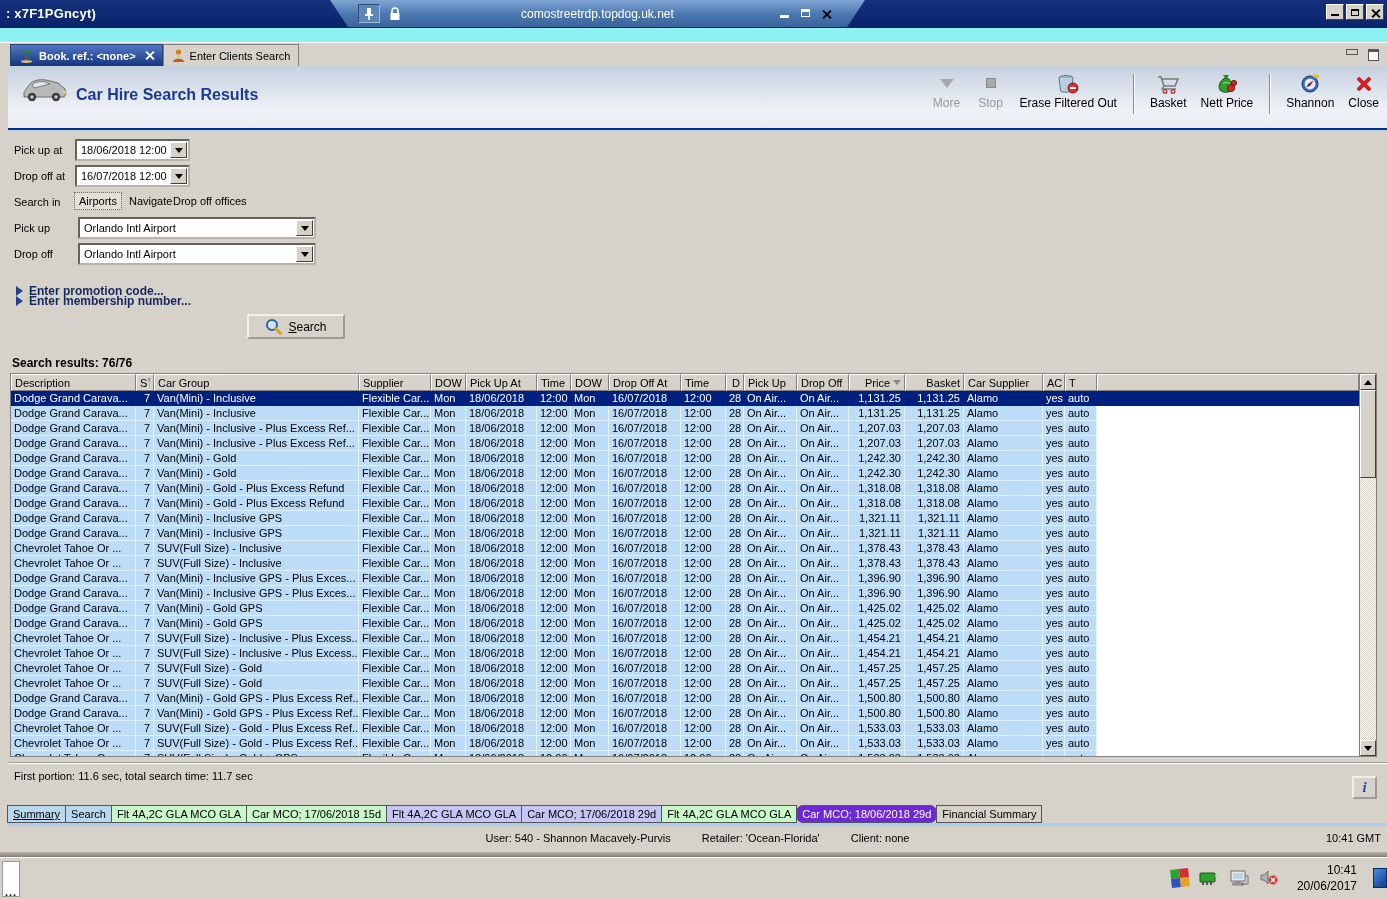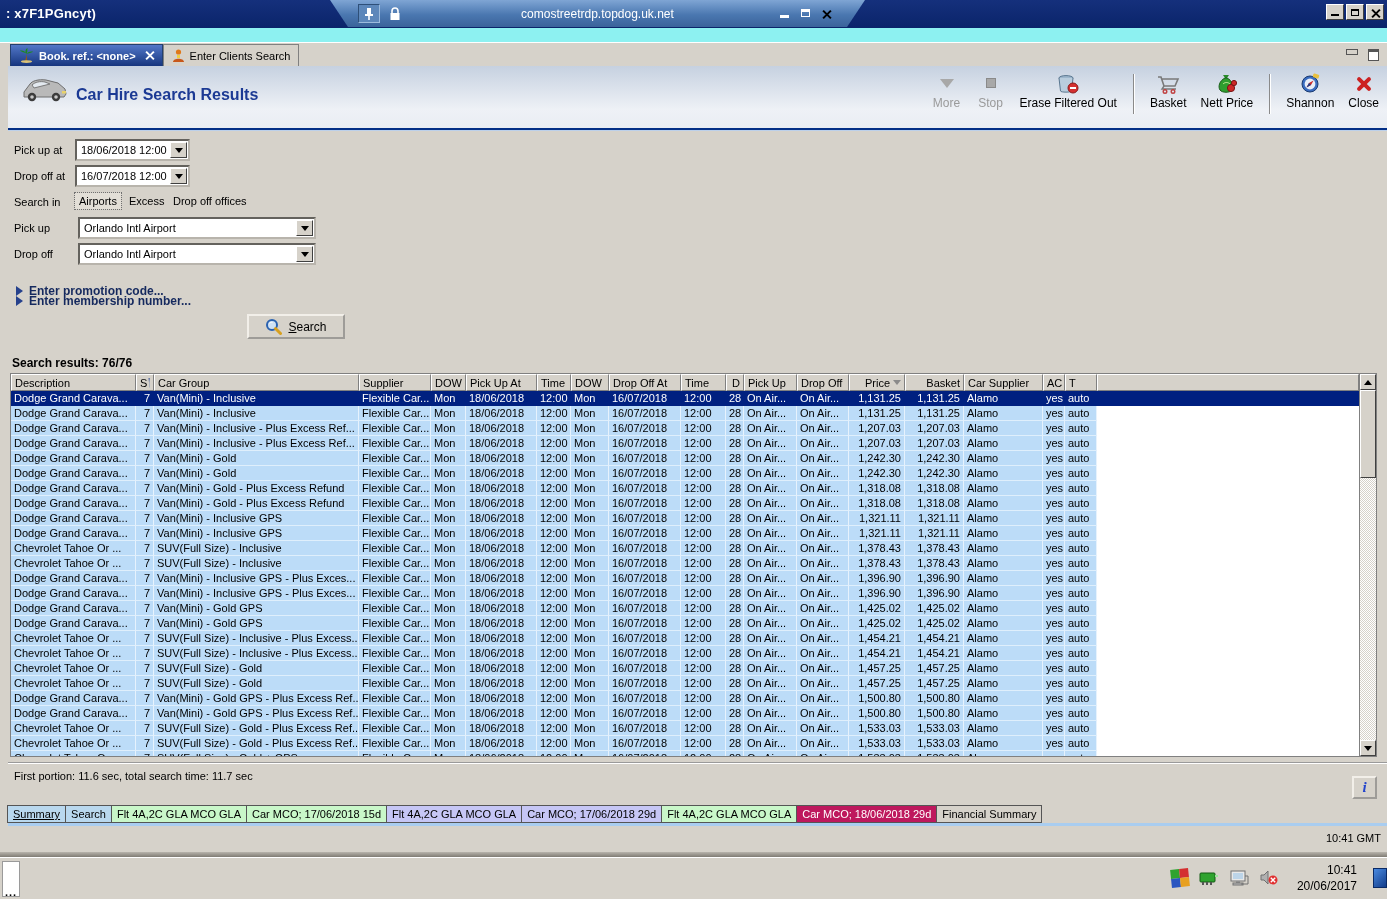--- a/index.html
+++ b/index.html
@@ -281,21 +281,21 @@
   <span class="flabel" style="top:38px">Drop off at</span>
   <div class="combo" style="left:67px; top:33px; width:115px">
     <span class="combo-text">16/07/2018 12:00</span>
     <div class="combo-btn">
         <div class="combo-arrow"></div>
       </div>
   </div>
 
   <span class="flabel" style="top:64px">Search in</span>
   <span class="searchin-opt selected" style="left:67px; top:61px">Airports</span>
-  <span class="searchin-opt" style="left:117px; top:61px">Excess</span>
+  <span class="searchin-opt" style="left:117px; top:61px">Navigate</span>
   <span class="searchin-opt" style="left:161px; top:61px">Drop off offices</span>
 
   <span class="flabel" style="top:90px">Pick up</span>
   <div class="combo" style="left:70px; top:85px; width:238px">
     <span class="combo-text">Orlando Intl Airport</span>
     <div class="combo-btn">
         <div class="combo-arrow"></div>
       </div>
   </div>
 
@@ -934,26 +934,31 @@
 <div class="info-btn">i</div>
 
 <div class="bottom-tabs" id="bottom-tabs">
     <div class="btab" style="background: rgb(185, 216, 238); color: rgb(0, 0, 0); text-decoration: underline;">Summary</div>
     <div class="btab" style="background: rgb(185, 216, 238); color: rgb(0, 0, 0);">Search</div>
     <div class="btab" style="background: rgb(201, 247, 201); color: rgb(0, 0, 0);">Flt 4A,2C GLA MCO GLA</div>
     <div class="btab" style="background: rgb(201, 247, 201); color: rgb(0, 0, 0);">Car MCO; 17/06/2018 15d</div>
     <div class="btab" style="background: rgb(198, 198, 245); color: rgb(0, 0, 0);">Flt 4A,2C GLA MCO GLA</div>
     <div class="btab" style="background: rgb(198, 198, 245); color: rgb(0, 0, 0);">Car MCO; 17/06/2018 29d</div>
     <div class="btab" style="background: rgb(201, 247, 201); color: rgb(0, 0, 0);">Flt 4A,2C GLA MCO GLA</div>
-    <div class="btab" style="background: #be185d; color: rgb(255, 255, 255);">Car MCO; 18/06/2018 29d</div>
+    <div class="btab" style="background: #6d28d9; color: rgb(255, 255, 255); border-radius: 7px;">Car MCO; 18/06/2018 29d</div>
     <div class="btab" style="background: rgb(214, 210, 202); color: rgb(0, 0, 0);">Financial Summary</div>
   </div>
 <div class="blue-underline"></div>
 
 <div class="session-bar">
+  <div class="session-center">
+    <span>User: 540 - Shannon Macavely-Purvis</span>
+    <span>Retailer: 'Ocean-Florida'</span>
+    <span>Client: none</span>
+  </div>
   <span class="session-time">10:41 GMT</span>
 </div>
 <div class="win-bottom-edge"></div>
 
 <div class="taskbar">
   <div class="tb-overflow">...</div>
   <div class="tray">
     <div class="av-icon">
       <div style="background:#2fa32f"></div>
         <div style="background:#d43030"></div>

